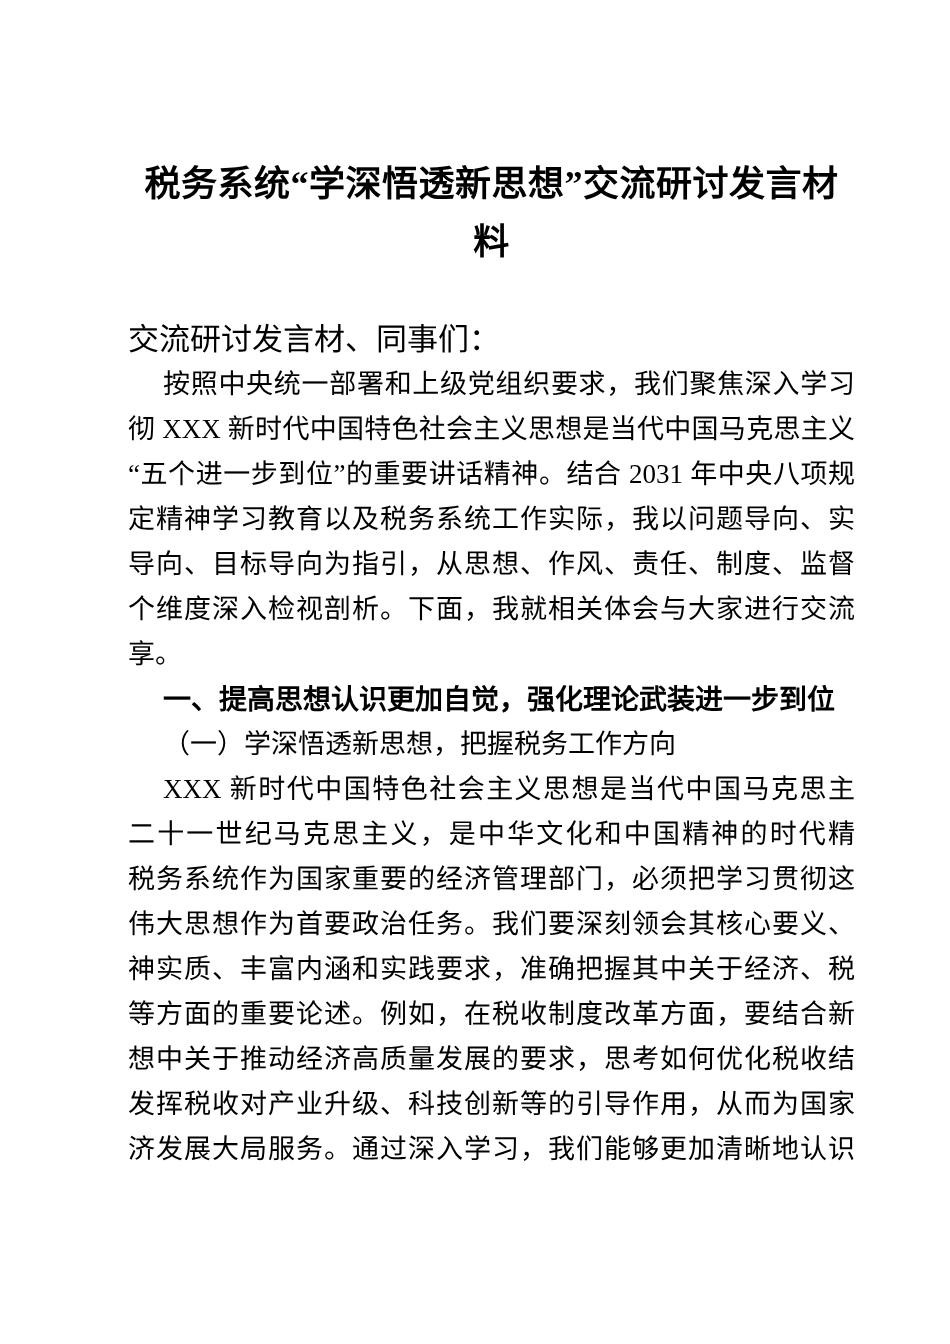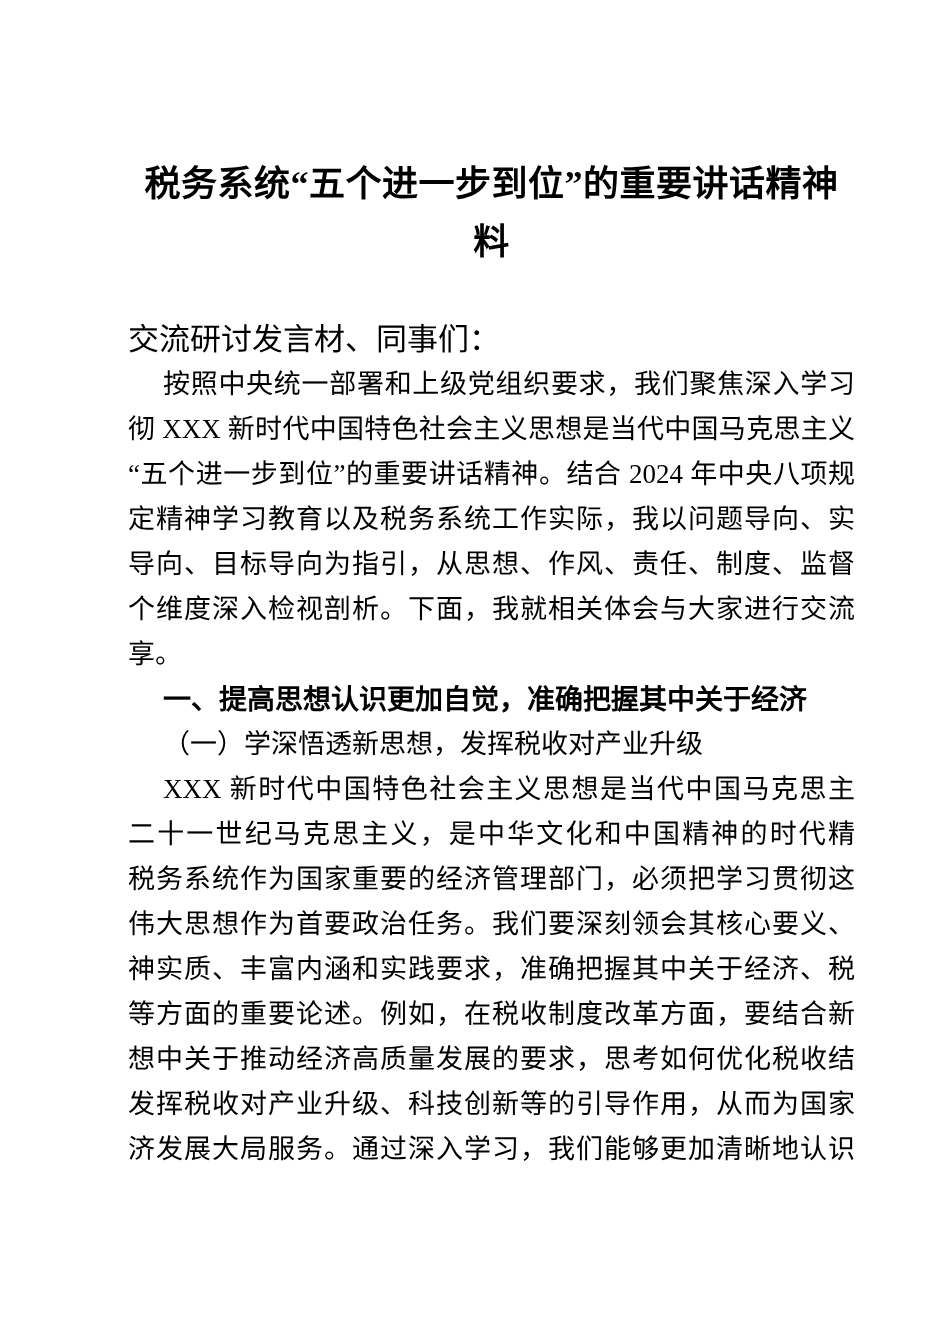--- a/index.html
+++ b/index.html
@@ -69,36 +69,36 @@
     height: 45px;
     overflow: hidden;
     text-indent: 35px;
   }
 </style>
 </head>
 <body>
 
 <div class="page">
   <div class="title">
-    <div class="title-line">税务系统“五个进一步到位”的重要讲话精神</div>
+    <div class="title-line">税务系统“学深悟透新思想”交流研讨发言材</div>
     <div class="title-line">料</div>
   </div>
   <div class="salutation">交流研讨发言材、同事们：</div>
   <div>
       <div class="para">
         <div class="t-line indent">按照中央统一部署和上级党组织要求，我们聚焦深入学习贯</div>
         <div class="t-line">彻 XXX 新时代中国特色社会主义思想是当代中国马克思主义</div>
-        <div class="t-line">“五个进一步到位”的重要讲话精神。结合 2024 年中央八项规</div>
+        <div class="t-line">“五个进一步到位”的重要讲话精神。结合 2031 年中央八项规</div>
         <div class="t-line">定精神学习教育以及税务系统工作实际，我以问题导向、实践</div>
         <div class="t-line">导向、目标导向为指引，从思想、作风、责任、制度、监督五</div>
         <div class="t-line">个维度深入检视剖析。下面，我就相关体会与大家进行交流分</div>
         <div class="t-line last">享。</div>
       </div>
-      <div class="heading1">一、提高思想认识更加自觉，准确把握其中关于经济</div>
-      <div class="heading2">（一）学深悟透新思想，发挥税收对产业升级</div>
+      <div class="heading1">一、提高思想认识更加自觉，强化理论武装进一步到位</div>
+      <div class="heading2">（一）学深悟透新思想，把握税务工作方向</div>
       <div class="para">
         <div class="t-line indent">XXX 新时代中国特色社会主义思想是当代中国马克思主义、</div>
         <div class="t-line">二十一世纪马克思主义，是中华文化和中国精神的时代精华。</div>
         <div class="t-line">税务系统作为国家重要的经济管理部门，必须把学习贯彻这一</div>
         <div class="t-line">伟大思想作为首要政治任务。我们要深刻领会其核心要义、精</div>
         <div class="t-line">神实质、丰富内涵和实践要求，准确把握其中关于经济、税收</div>
         <div class="t-line">等方面的重要论述。例如，在税收制度改革方面，要结合新思</div>
         <div class="t-line">想中关于推动经济高质量发展的要求，思考如何优化税收结构，</div>
         <div class="t-line">发挥税收对产业升级、科技创新等的引导作用，从而为国家经</div>
         <div class="t-line">济发展大局服务。通过深入学习，我们能够更加清晰地认识到</div>

